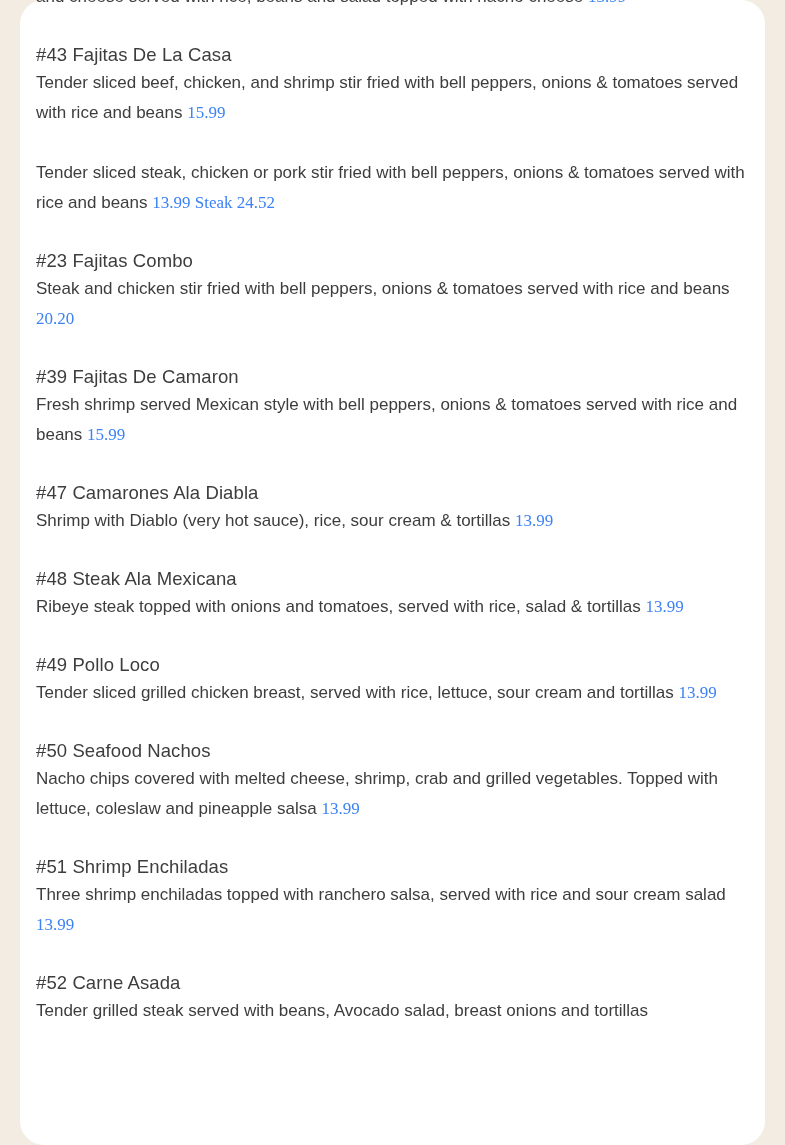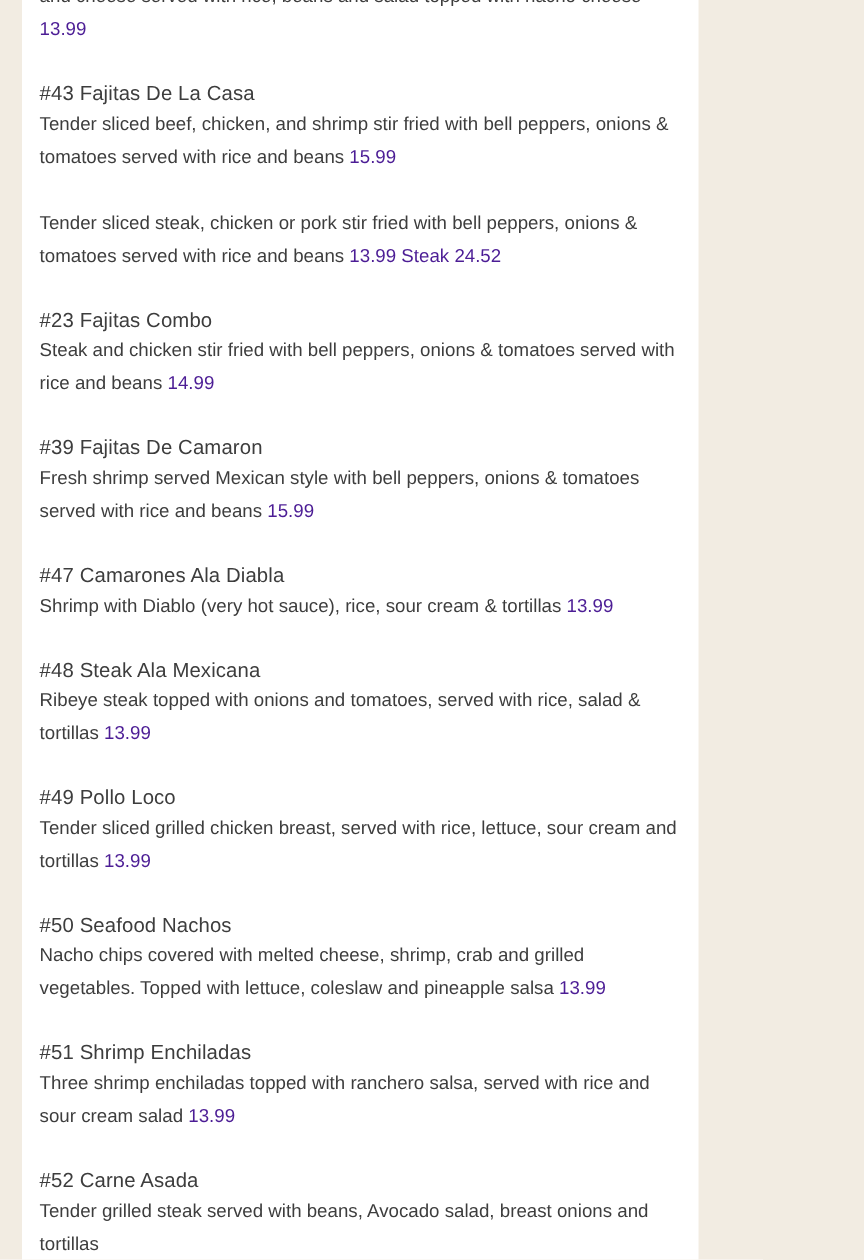--- a/index.html
+++ b/index.html
@@ -17,25 +17,26 @@
     position: relative;
     width: 785px;
     height: 1145px;
     background: #f2ece2;
     box-sizing: border-box;
   }
   .menu-panel {
     position: absolute;
     left: 20px;
     top: 0;
-    width: 615px;
+    width: 745px;
     min-height: 1145px;
     background: #ffffff;
     box-sizing: border-box;
     padding: 0 16px 0 16px;
+    border-radius: 24px;
   }
   .menu-list {
     padding-top: 0;
   }
   .item {
     margin: 0;
     padding: 0;
   }
   .item-spacer {
     height: 30px;
@@ -51,22 +52,23 @@
   }
   .item-desc {
     font-size: 17px;
     line-height: 30px;
     color: #3d3d3d;
     font-weight: 400;
     margin: 0;
     padding: 0;
   }
   .price {
-    color: #4c1d95;
+    color: #3b82f6;
     white-space: nowrap;
+    font-family: Liberation Serif, serif;
   }
   .clipped-top {
     margin-top: -18px;
   }
 </style>
 </head>
 <body>
 
 <div class="page">
   <div class="menu-panel">
@@ -79,21 +81,21 @@
           <div class="item-title">#43 Fajitas De La Casa</div>
           <div class="item-desc"><span>Tender sliced beef, chicken, and shrimp stir fried with bell peppers, onions &amp; tomatoes served with rice and beans</span> <span class="price">15.99</span></div>
         </div>
         <div class="item-spacer"></div>
         <div class="item">
           <div class="item-desc"><span>Tender sliced steak, chicken or pork stir fried with bell peppers, onions &amp; tomatoes served with rice and beans</span> <span class="price">13.99 Steak 24.52</span></div>
         </div>
         <div class="item-spacer"></div>
         <div class="item">
           <div class="item-title">#23 Fajitas Combo</div>
-          <div class="item-desc"><span>Steak and chicken stir fried with bell peppers, onions &amp; tomatoes served with rice and beans</span> <span class="price">14.99</span></div>
+          <div class="item-desc"><span>Steak and chicken stir fried with bell peppers, onions &amp; tomatoes served with rice and beans</span> <span class="price">20.20</span></div>
         </div>
         <div class="item-spacer"></div>
         <div class="item">
           <div class="item-title">#39 Fajitas De Camaron</div>
           <div class="item-desc"><span>Fresh shrimp served Mexican style with bell peppers, onions &amp; tomatoes served with rice and beans</span> <span class="price">15.99</span></div>
         </div>
         <div class="item-spacer"></div>
         <div class="item">
           <div class="item-title">#47 Camarones Ala Diabla</div>
           <div class="item-desc"><span>Shrimp with Diablo (very hot sauce), rice, sour cream &amp; tortillas</span> <span class="price">13.99</span></div>

